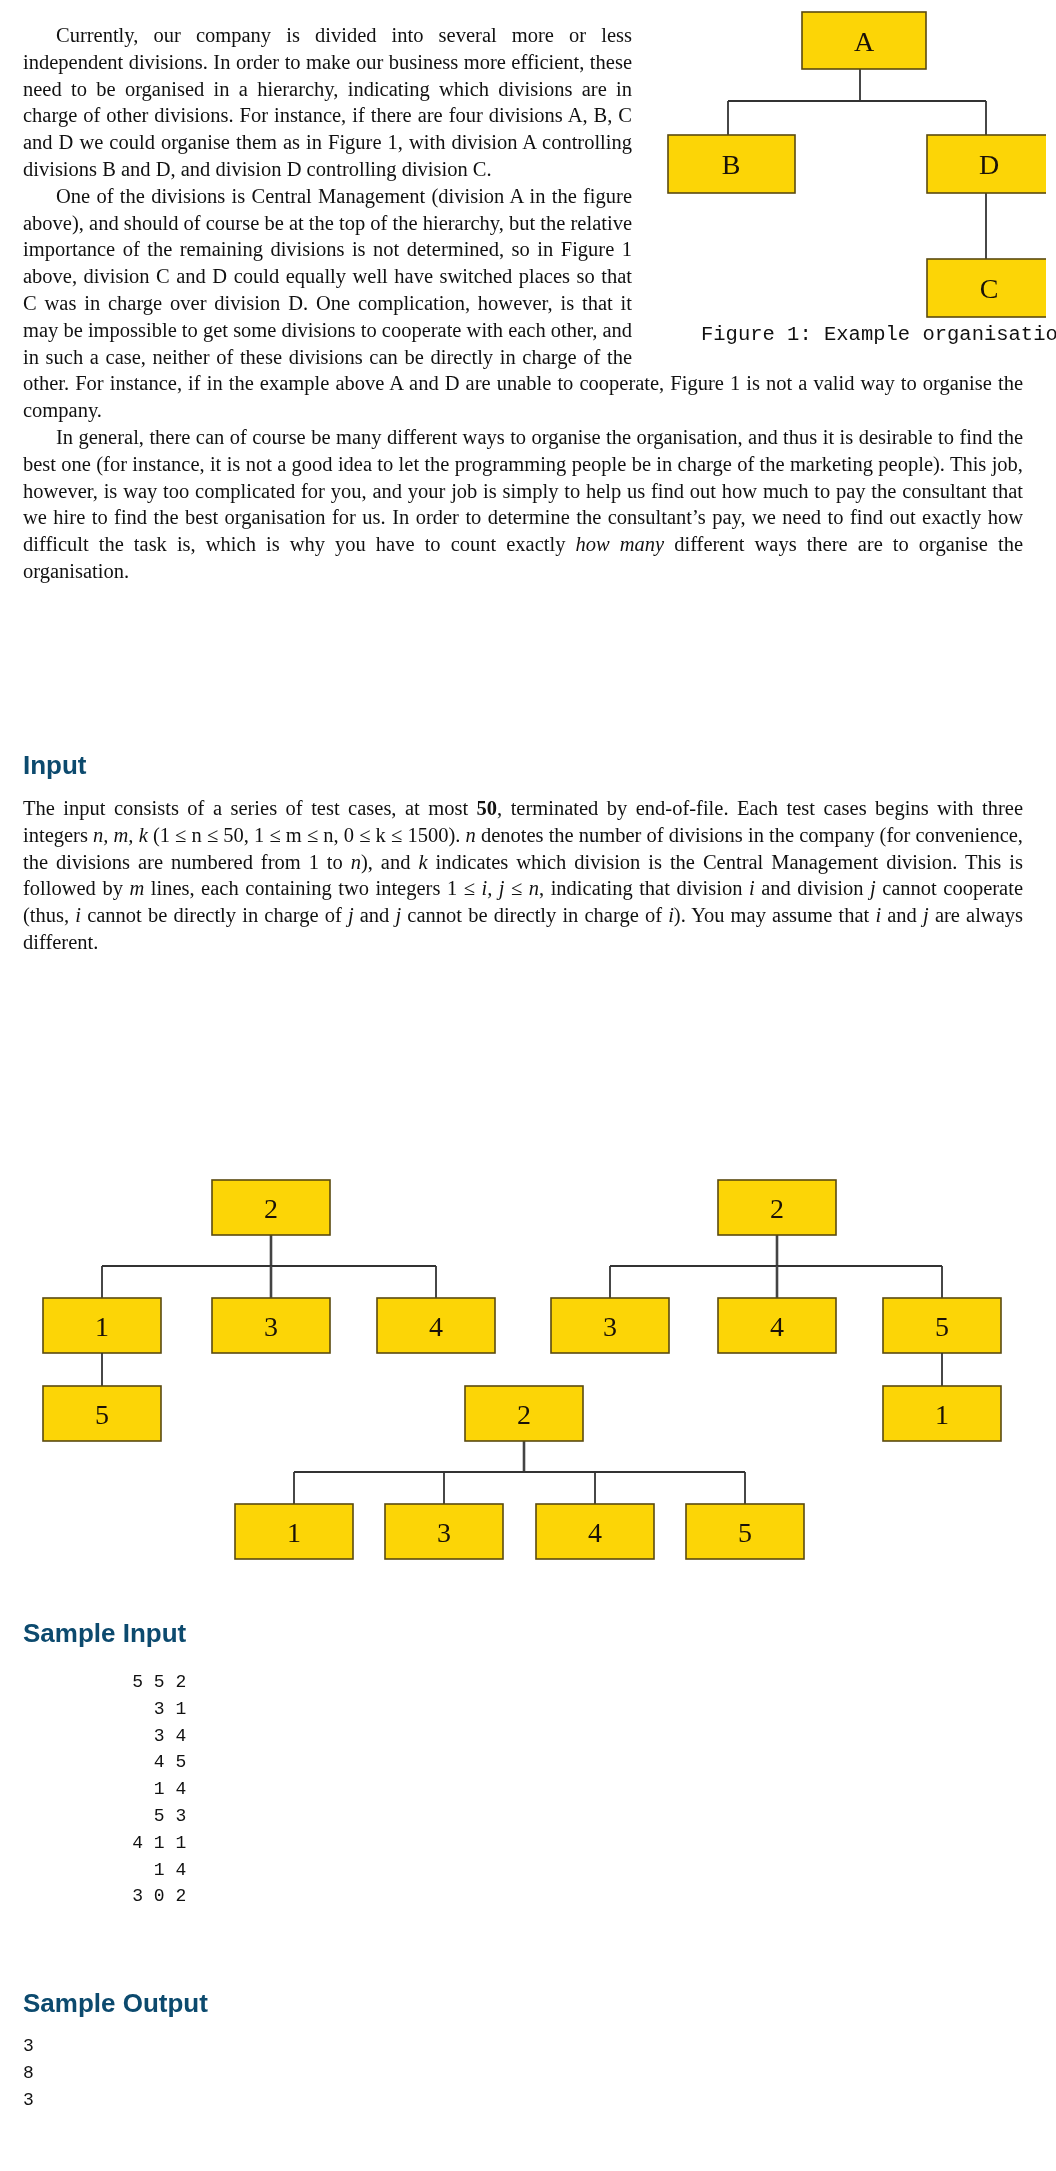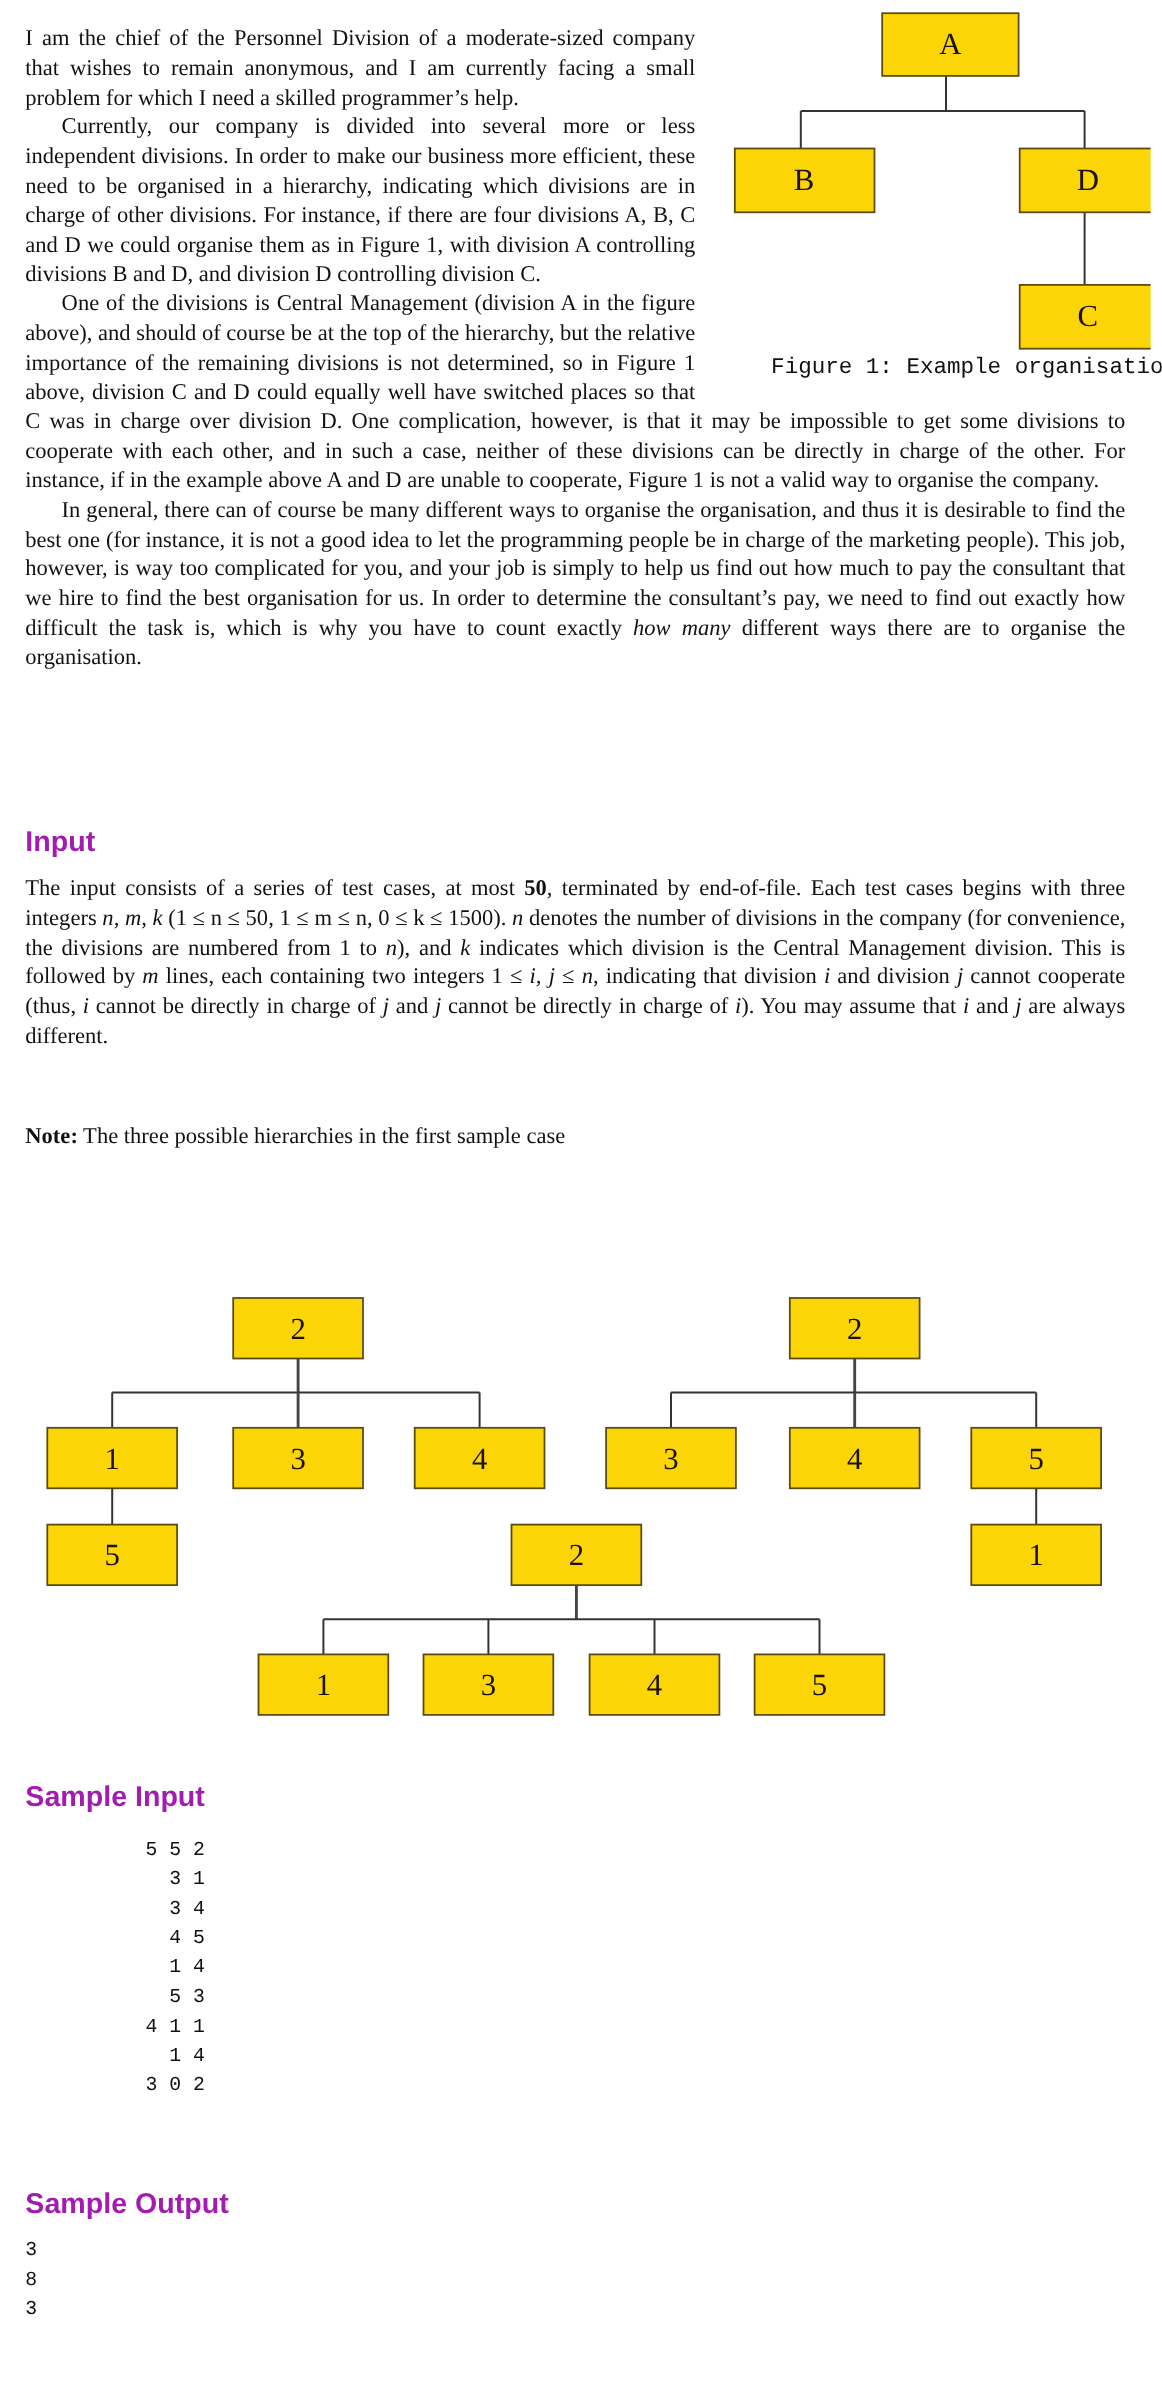--- a/index.html
+++ b/index.html
@@ -6,21 +6,21 @@
   body { width: 1056px; height: 2171px; position: relative; overflow: hidden;
          font-family: "DejaVu Serif", "Liberation Serif", serif; color: #111; }
   .page { position: absolute; left: 23px; top: 22px; width: 1000px; }
   .p { font-family: "Liberation Serif", "DejaVu Serif", serif; font-size: 20.5px; line-height: 26.8px;
        text-align: justify; margin: 0; }
   .indent { text-indent: 33px; }
   .fig1 { float: right; width: 400px; height: 356px; margin: -22px -23px 0 14px; position: relative; }
   .fig1 svg { position: absolute; left: 0; top: 0; }
   .fig1-caption { position: absolute; left: 55px; top: 323px; white-space: nowrap;
                   font-family: Liberation Mono, monospace; font-size: 20.5px; }
-  h2.sec { font-family: "Liberation Sans", "DejaVu Sans", sans-serif; font-weight: bold; color: #a21caf;
+  h2.sec { font-family: "Liberation Sans", "DejaVu Sans", sans-serif; font-weight: bold; color: #0c4a6e;
            font-size: 26px; margin: 0; }
   .mono { font-family: "Liberation Mono", "DejaVu Sans Mono", monospace; font-size: 18px; line-height: 26.8px; }
   .abs { position: absolute; left: 23px; }
   sup { font-size: 13px; line-height: 0; }
   .box-rect { fill: #fcd506; stroke: #5a4a10; stroke-width: 1.6; }
   .box-text { font-family: "Liberation Serif", "DejaVu Serif", serif; font-size: 28px; fill: #1a1208; text-anchor: middle; dominant-baseline: central; }
   .link { stroke: #333; stroke-width: 1.8; fill: none; }
   .link-v { stroke: #444; stroke-width: 2.6; fill: none; }
   em { font-style: italic; }
   b.note { font-weight: bold; }
@@ -53,33 +53,31 @@
         </g>
         <g>
           <rect class="box-rect" x="900" y="259" width="125" height="58"></rect>
           <text class="box-text" x="962" y="288">C</text>
         </g>
       </g>
     </svg>
     <div class="fig1-caption">Figure 1: Example organisation</div>
   </div>
 
-  <p class="p">I am the chief of the Personnel Division of a moderate-sized company that wishes to remain anonymous, and I am currently facing a small problem for which I need a skilled programmer’s help.</p>
   <p class="p indent">Currently, our company is divided into several more or less independent divisions. In order to make our business more efficient, these need to be organised in a hierarchy, indicating which divisions are in charge of other divisions. For instance, if there are four divisions A, B, C and D we could organise them as in Figure 1, with division A controlling divisions B and D, and division D controlling division C.</p>
   <p class="p indent">One of the divisions is Central Management (division A in the figure above), and should of course be at the top of the hierarchy, but the relative importance of the remaining divisions is not determined, so in Figure 1 above, division C and D could equally well have switched places so that C was in charge over division D. One complication, however, is that it may be impossible to get some divisions to cooperate with each other, and in such a case, neither of these divisions can be directly in charge of the other. For instance, if in the example above A and D are unable to cooperate, Figure 1 is not a valid way to organise the company.</p>
   <p class="p indent"><span>In general, there can of course be many different ways to organise the organisation, and thus it is desirable to find the best one (for instance, it is not a good idea to let the programming people be in charge of the marketing people). This job, however, is way too complicated for you, and your job is simply to help us find out how much to pay the consultant that we hire to find the best organisation for us. In order to determine the consultant’s pay, we need to find out exactly how difficult the task is, which is why you have to count exactly </span><em>how many</em><span> different ways there are to organise the organisation.</span></p>
 </div>
 
 <div class="abs" style="top:750px; width:1000px;">
   <h2 class="sec">Input</h2>
   <p class="p" style="margin-top:14px;"><span>The input consists of a series of test cases, at most </span><b>50</b><span>, terminated by end-of-file. Each test cases begins with three integers </span><em>n, m, k</em><span> (1 ≤ n ≤ 50, 1 ≤ m ≤ n, 0 ≤ k ≤ 1500). </span><em>n</em><span> denotes the number of divisions in the company (for convenience, the divisions are numbered from 1 to </span><em>n</em><span>), and </span><em>k</em><span> indicates which division is the Central Management division. This is followed by </span><em>m</em><span> lines, each containing two integers 1 ≤ </span><em>i, j</em><span> ≤ </span><em>n</em><span>, indicating that division </span><em>i</em><span> and division </span><em>j</em><span> cannot cooperate (thus, </span><em>i</em><span> cannot be directly in charge of </span><em>j</em><span> and </span><em>j</em><span> cannot be directly in charge of </span><em>i</em><span>). You may assume that </span><em>i</em><span> and </span><em>j</em><span> are always different.</span></p>
 </div>
 
 <div class="abs" style="top:1010px; width:1000px;">
-  <p class="p" style="margin-top:10px;"><b class="note">Note:</b><span> The three possible hierarchies in the first sample case</span></p>
 </div>
 
 <svg id="trees" width="1056" height="420" style="position:absolute; left:0; top:1160px;">
     <line x1="271" y1="75" x2="271" y2="106" class="link-v"></line>
     <line x1="102" y1="106" x2="436" y2="106" class="link"></line>
     <line x1="102" y1="106" x2="102" y2="138" class="link"></line>
     <line x1="271" y1="106" x2="271" y2="138" class="link-v"></line>
     <line x1="436" y1="106" x2="436" y2="138" class="link"></line>
     <g>
       <rect x="212" y="20" width="118" height="55" class="box-rect"></rect>

